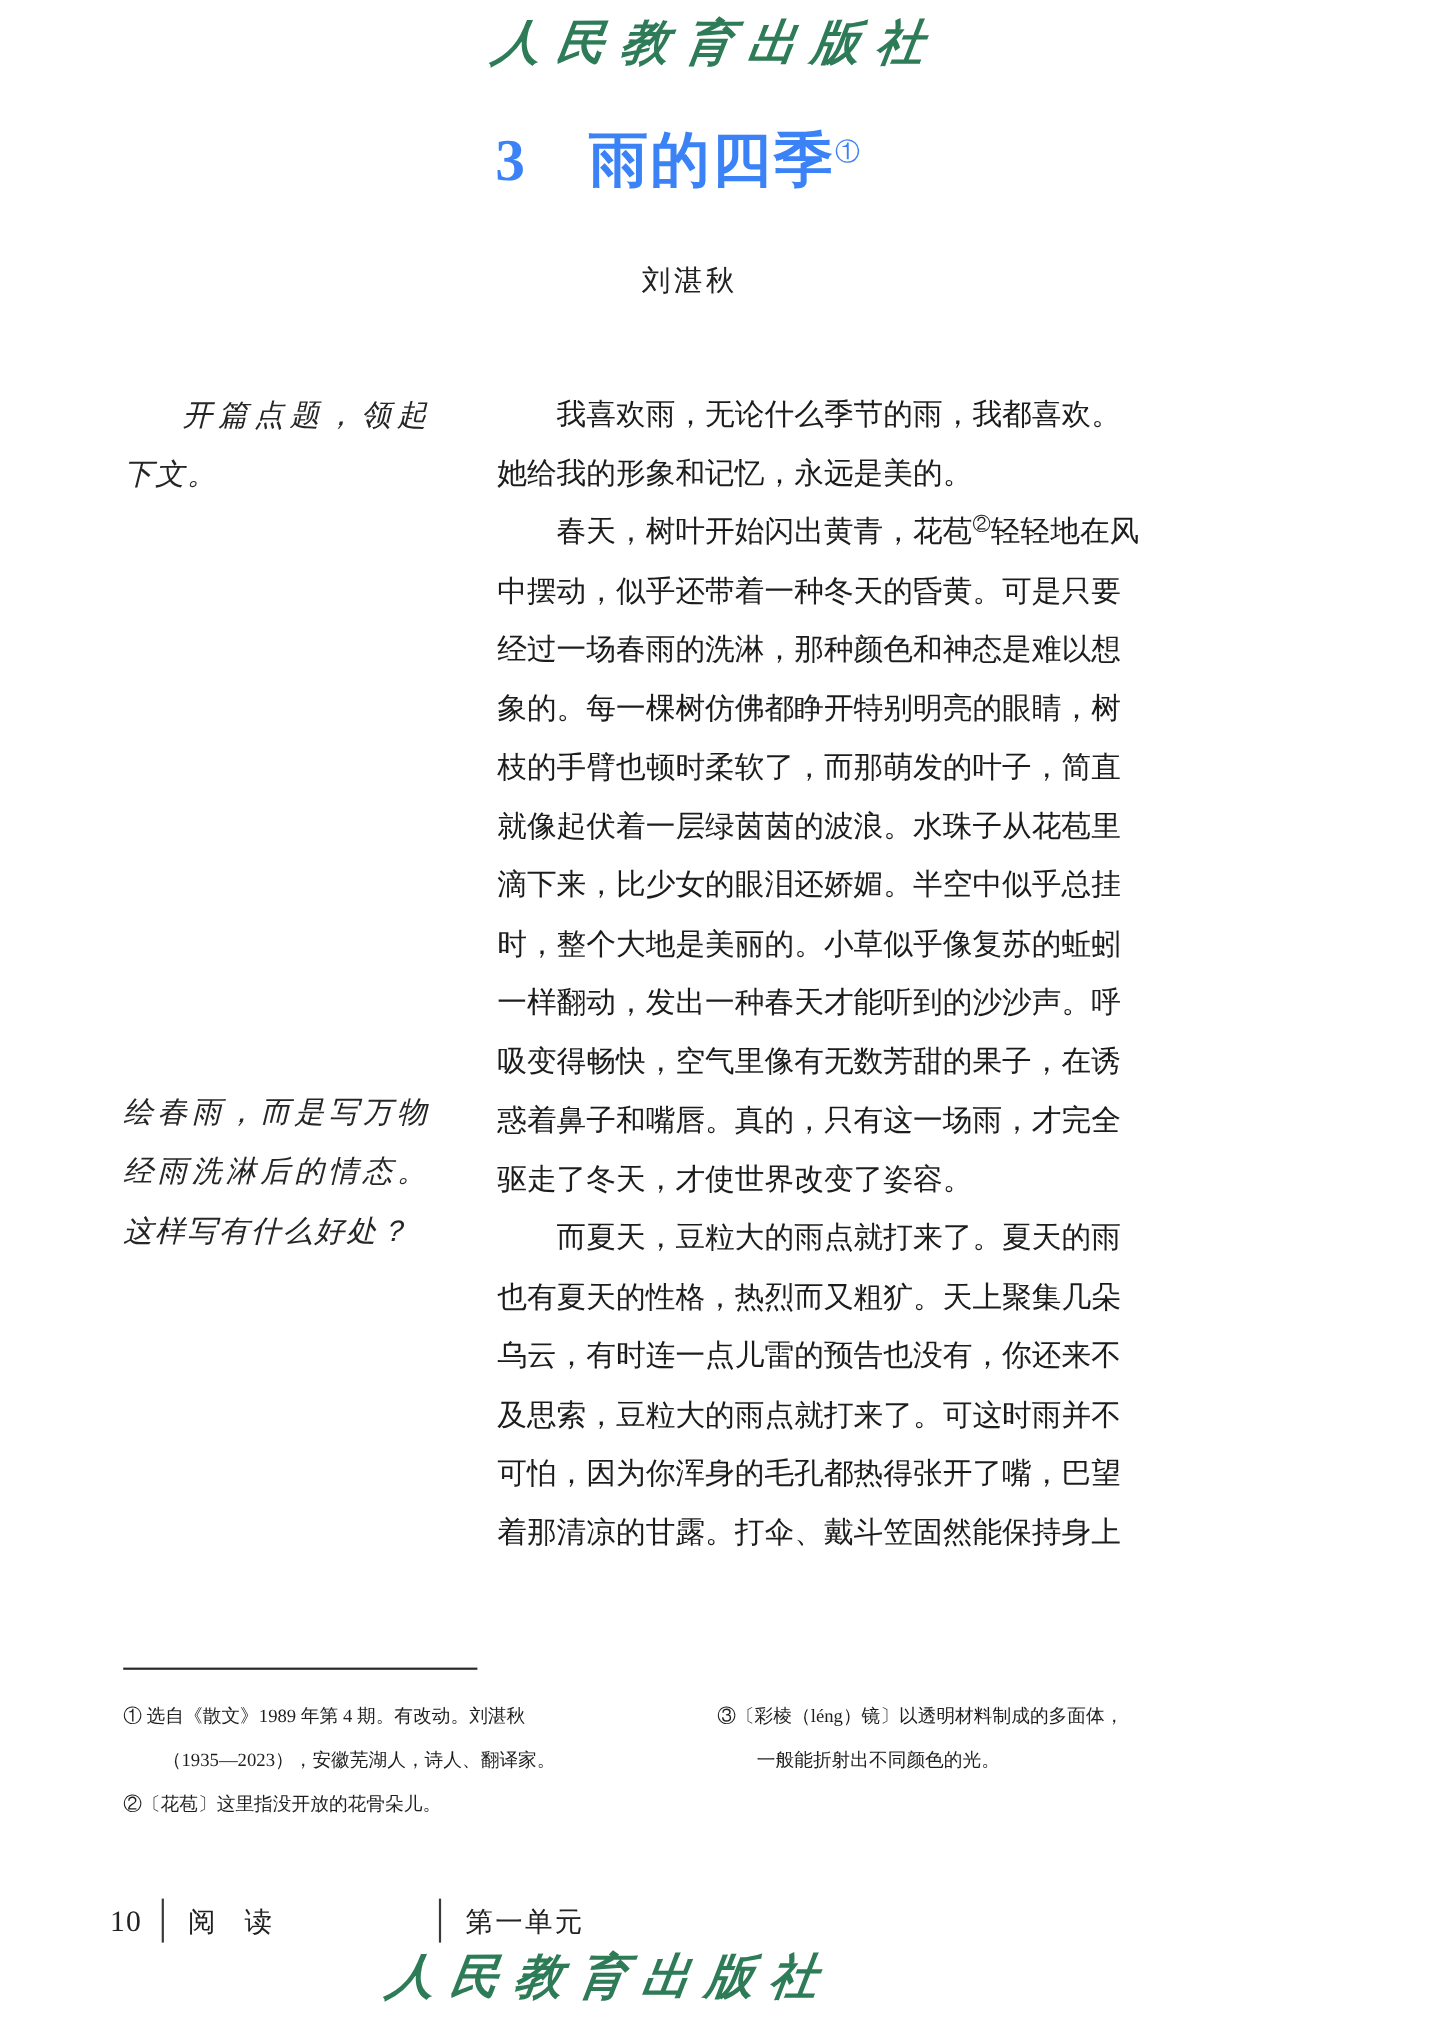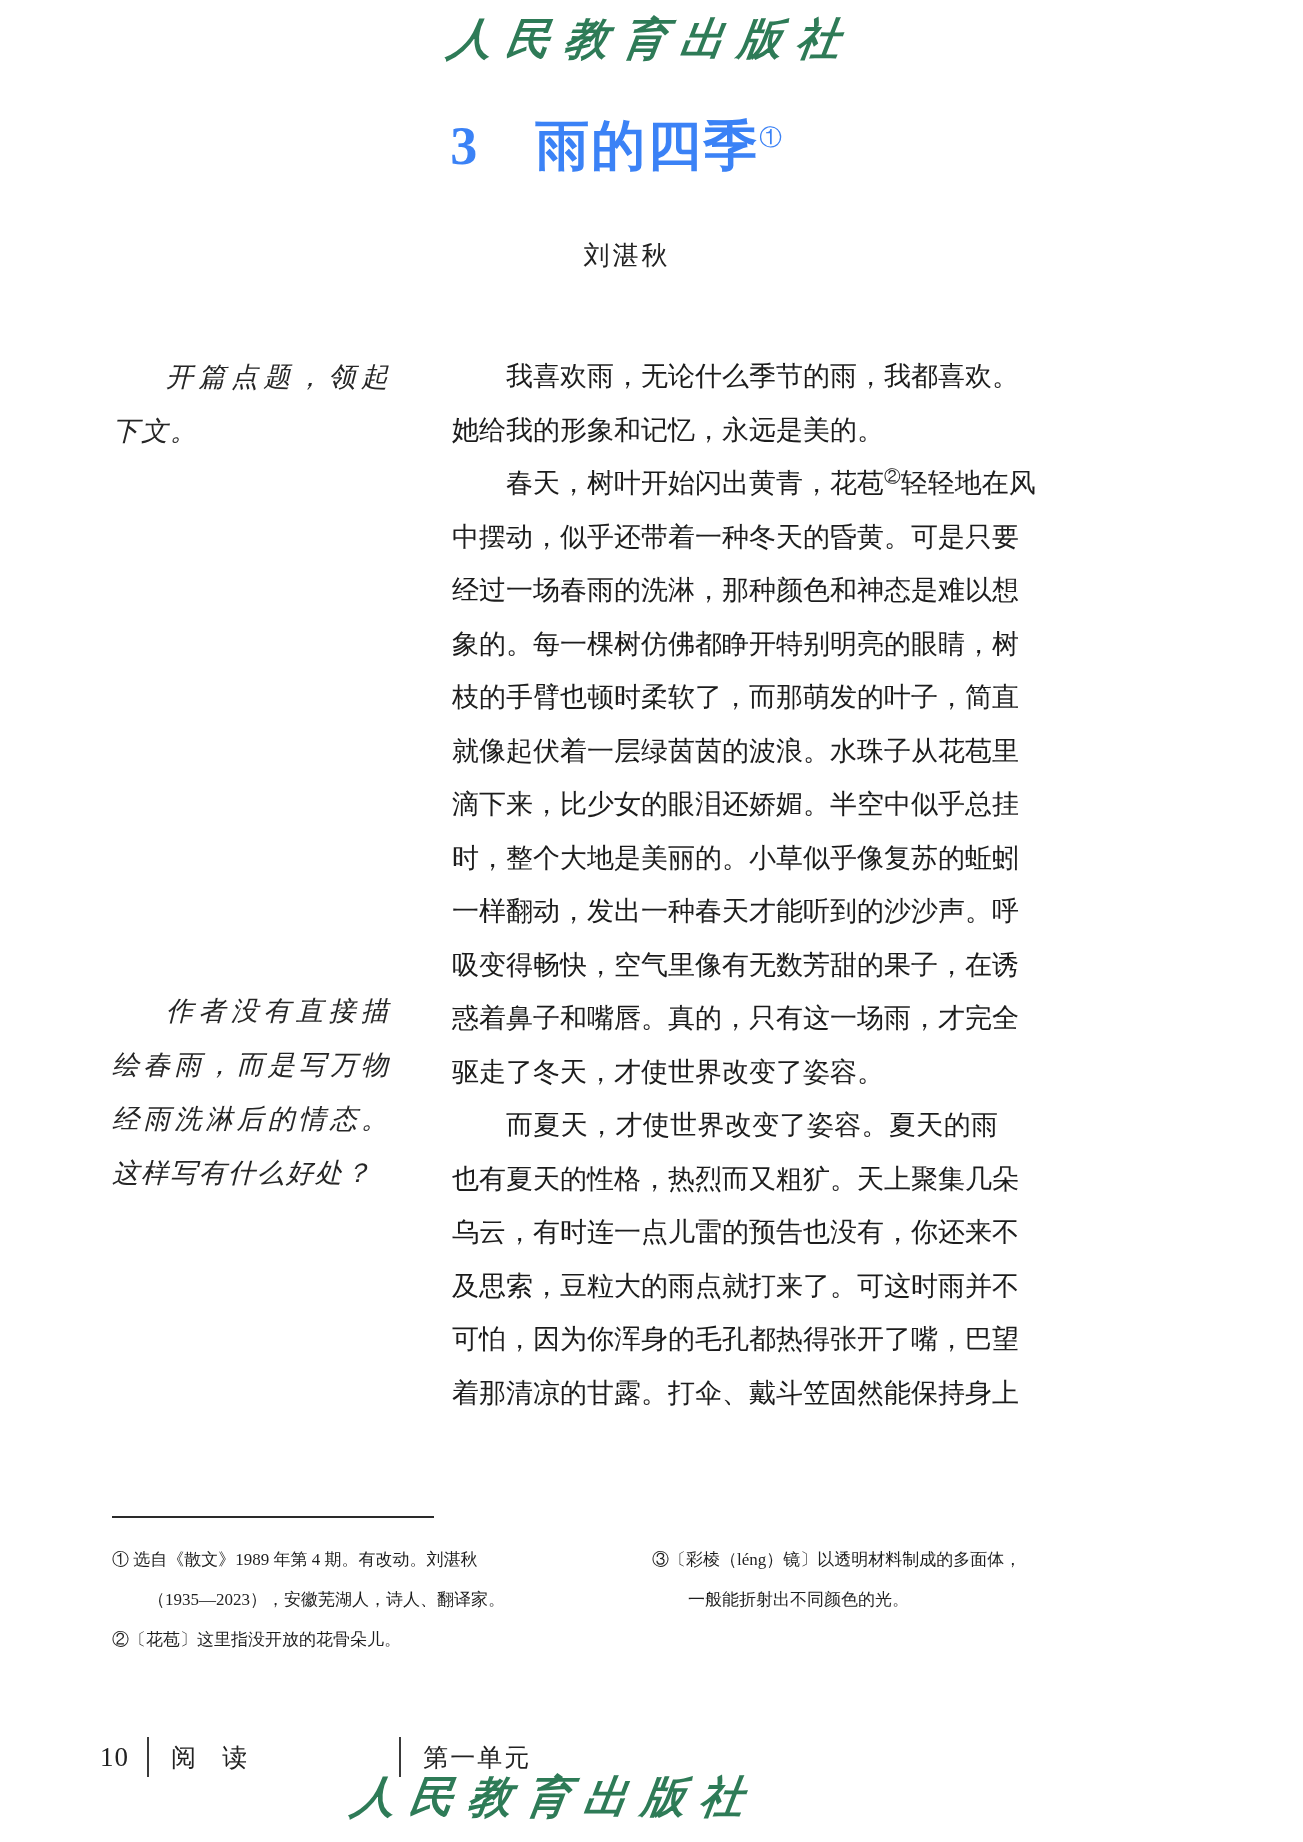--- a/index.html
+++ b/index.html
@@ -77,21 +77,21 @@
     font-size:17px;line-height:40px;color:#1e1e1e;
   }
   .fn-left{left:112px;width:505px;}
   .fn-right{left:652px;width:520px;}
   .fn-line{white-space:nowrap;}
   .fn-line.ind{padding-left:36px;}
   
   .footer{
     position:absolute;top:1724px;left:100px;height:44px;
     display:flex;align-items:center;
-    font-size:25px;color:#222;margin-top:11px;
+    font-size:25px;color:#222;
   }
   .footer .pgnum{font-size:27px;letter-spacing:1px;}
   .footer .vbar{width:2px;height:40px;background:#3a3a3a;display:inline-block;}
   .footer .vbar.b1{margin-left:18px;margin-right:22px;}
   .footer .vbar.b2{margin-left:142px;margin-right:22px;}
   .footer .sect{letter-spacing:10px;}
   .footer .unit{letter-spacing:2px;}
 </style>
 </head>
 <body>
@@ -102,42 +102,41 @@
 
   <div class="title">3　雨的四季<sup class="circ">①</sup></div>
 
   <div class="author">刘湛秋</div>
 
   <div class="margin-note" style="top:350px;">
       <div class="note-line indent just">开篇点题，领起</div>
       <div class="note-line">下文。</div>
     </div>
   <div class="margin-note" style="top:984px;">
-      <div class="note-line indent just">作者没有直接描</div>
       <div class="note-line just">绘春雨，而是写万物</div>
       <div class="note-line just">经雨洗淋后的情态。</div>
       <div class="note-line">这样写有什么好处？</div>
     </div>
 
   <div class="body-text">
       <div class="body-line indent">我喜欢雨，无论什么季节的雨，我都喜欢。</div>
       <div class="body-line para-end">她给我的形象和记忆，永远是美的。</div>
       <div class="body-line indent">春天，树叶开始闪出黄青，花苞<sup class="circ">②</sup>轻轻地在风</div>
       <div class="body-line">中摆动，似乎还带着一种冬天的昏黄。可是只要</div>
       <div class="body-line">经过一场春雨的洗淋，那种颜色和神态是难以想</div>
       <div class="body-line">象的。每一棵树仿佛都睁开特别明亮的眼睛，树</div>
       <div class="body-line">枝的手臂也顿时柔软了，而那萌发的叶子，简直</div>
       <div class="body-line">就像起伏着一层绿茵茵的波浪。水珠子从花苞里</div>
       <div class="body-line">滴下来，比少女的眼泪还娇媚。半空中似乎总挂</div>
       <div class="body-line">时，整个大地是美丽的。小草似乎像复苏的蚯蚓</div>
       <div class="body-line">一样翻动，发出一种春天才能听到的沙沙声。呼</div>
       <div class="body-line">吸变得畅快，空气里像有无数芳甜的果子，在诱</div>
       <div class="body-line">惑着鼻子和嘴唇。真的，只有这一场雨，才完全</div>
       <div class="body-line para-end">驱走了冬天，才使世界改变了姿容。</div>
-      <div class="body-line indent">而夏天，才使世界改变了姿容。夏天的雨</div>
+      <div class="body-line indent">而夏天，豆粒大的雨点就打来了。夏天的雨</div>
       <div class="body-line">也有夏天的性格，热烈而又粗犷。天上聚集几朵</div>
       <div class="body-line">乌云，有时连一点儿雷的预告也没有，你还来不</div>
       <div class="body-line">及思索，豆粒大的雨点就打来了。可这时雨并不</div>
       <div class="body-line">可怕，因为你浑身的毛孔都热得张开了嘴，巴望</div>
       <div class="body-line para-end">着那清凉的甘露。打伞、戴斗笠固然能保持身上</div>
     </div>
 
   <div class="fn-rule"></div>
   <div class="fn-col fn-left">
       <div class="fn-line">①  选自《散文》1989 年第 4 期。有改动。刘湛秋</div>

